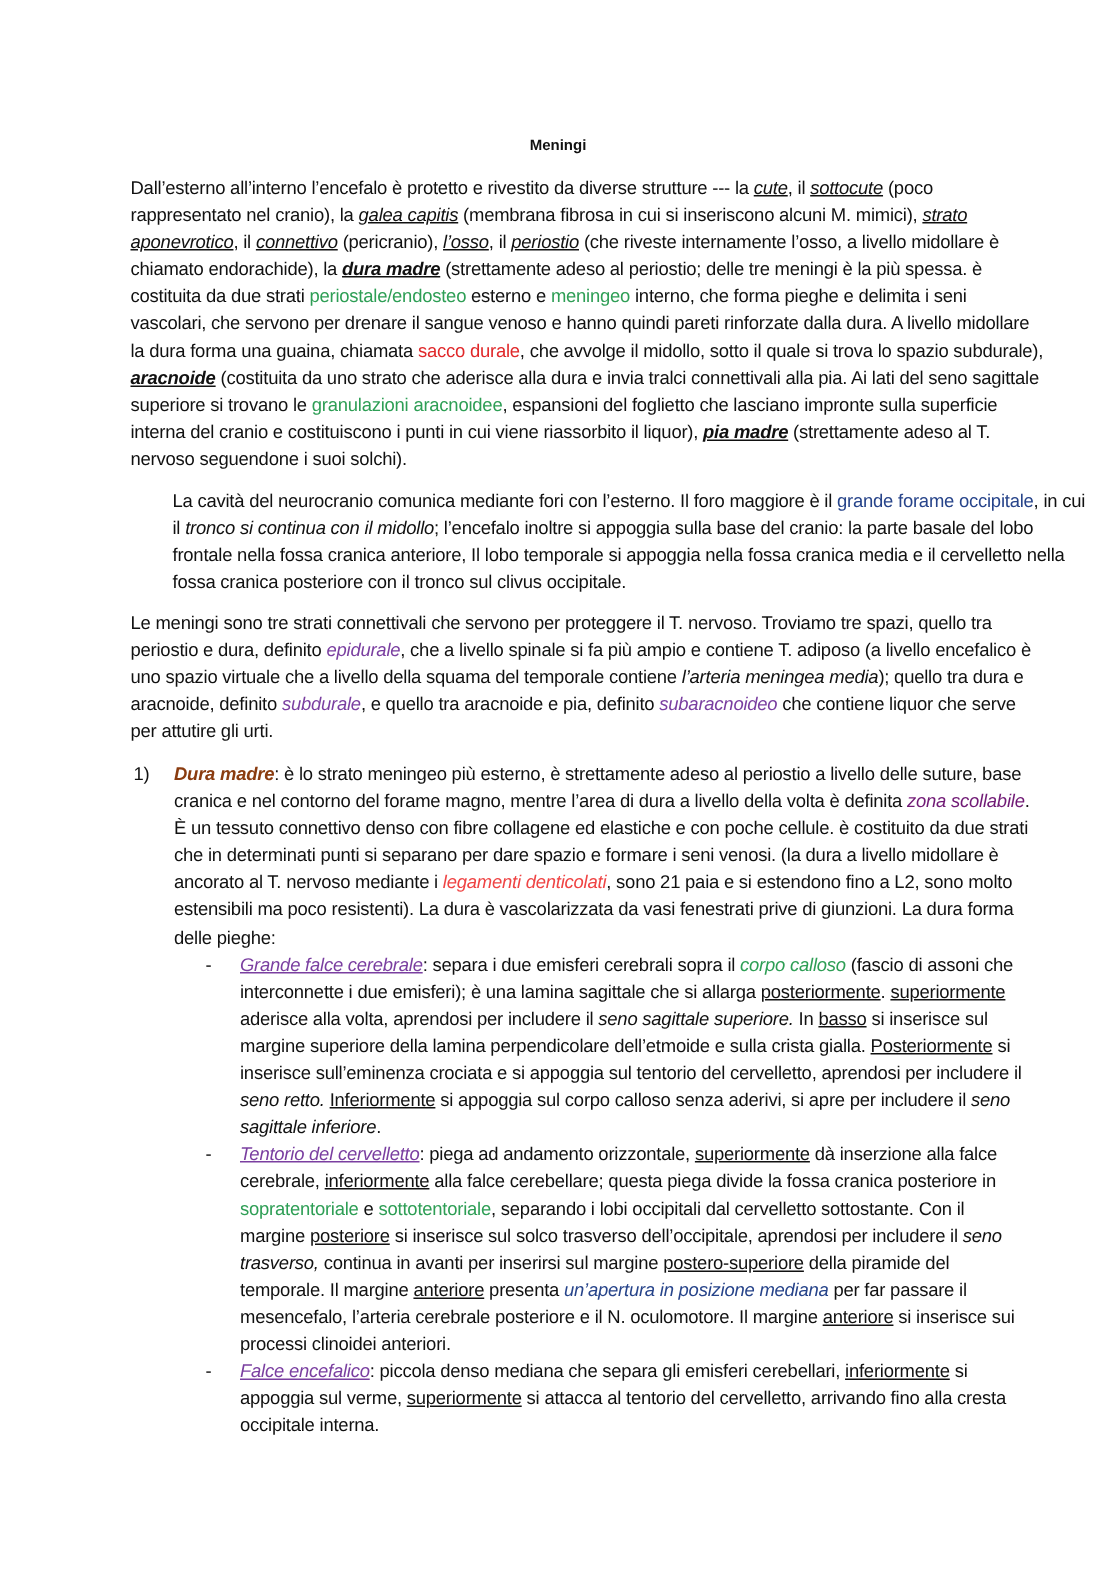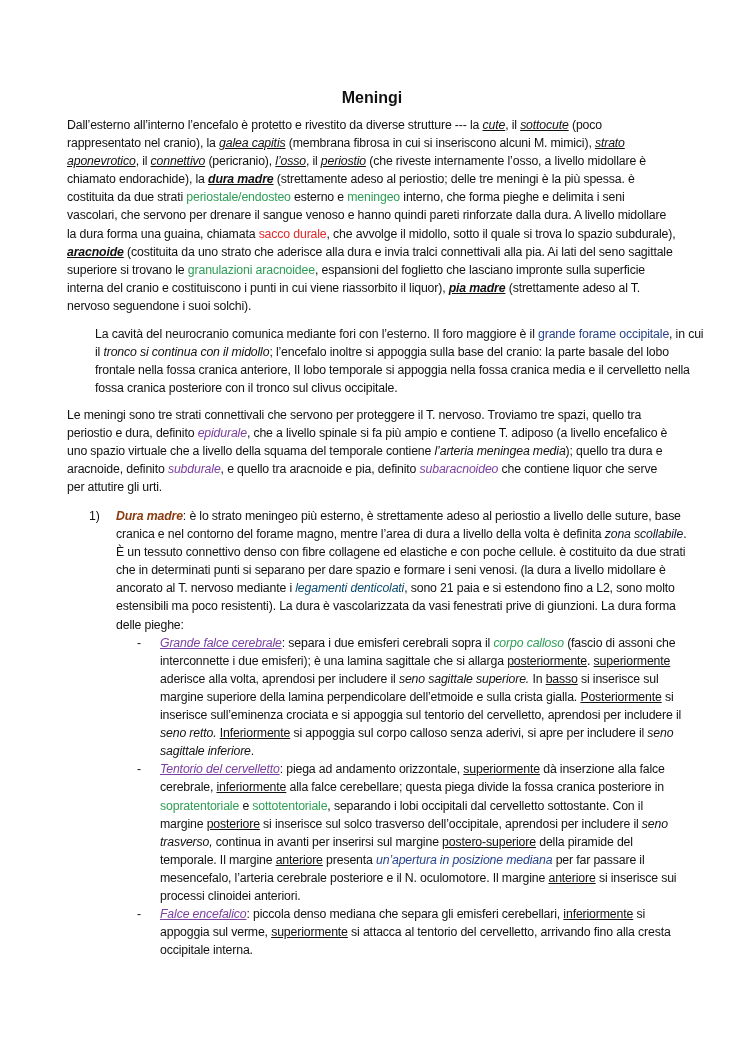--- a/index.html
+++ b/index.html
@@ -4,36 +4,36 @@
 <style>
   html, body { margin: 0; padding: 0; background: #ffffff; }
   body { width: 744px; height: 1052px; overflow: hidden; }
   .page {
     position: relative; width: 744px; height: 1052px; background: #fff;
     font-family: "Liberation Sans", sans-serif; color: #111;
     font-size: 12.3px; line-height: 18.1px;
   }
   .title {
     position: absolute; top: 89px; left: 0; width: 744px; text-align: center;
-    font-weight: bold; font-size: 16px;
+    font-weight: bold; font-size: 10px;
   }
-  .para { position: absolute; left: 67px; width: 610px; text-align: left; letter-spacing: -0.15px; }
+  .para { position: absolute; left: 87px; width: 610px; text-align: left; letter-spacing: -0.15px; }
   #p1 { top: 116px; }
   #p2 { top: 325px; margin-left: 28px; }
   #p3 { top: 406px; }
   .list { position: absolute; left: 89px; width: 600px; top: 507px; letter-spacing: -0.15px; }
   .num { position: absolute; left: 0; top: 0; }
   .list-body { margin-left: 27px; }
   .sub { position: relative; margin-left: 44px; }
   .dash { position: absolute; left: -23px; top: 0; }
   .green { color: #2e9e55; }
   .red { color: #e0282a; }
-  .darkred { color: #0c4a6e; }
+  .darkred { color: #ef4444; }
   .navy { color: #27448a; }
-  .blue { color: #0f172a; }
+  .blue { color: #701a75; }
   .purple { color: #7a3fa0; }
   .brown { color: #8a3c10; }
   .u { text-decoration: underline; }
   .i { font-style: italic; }
   .b { font-weight: bold; }
 </style>
 </head>
 <body>
 
 <div class="page">

